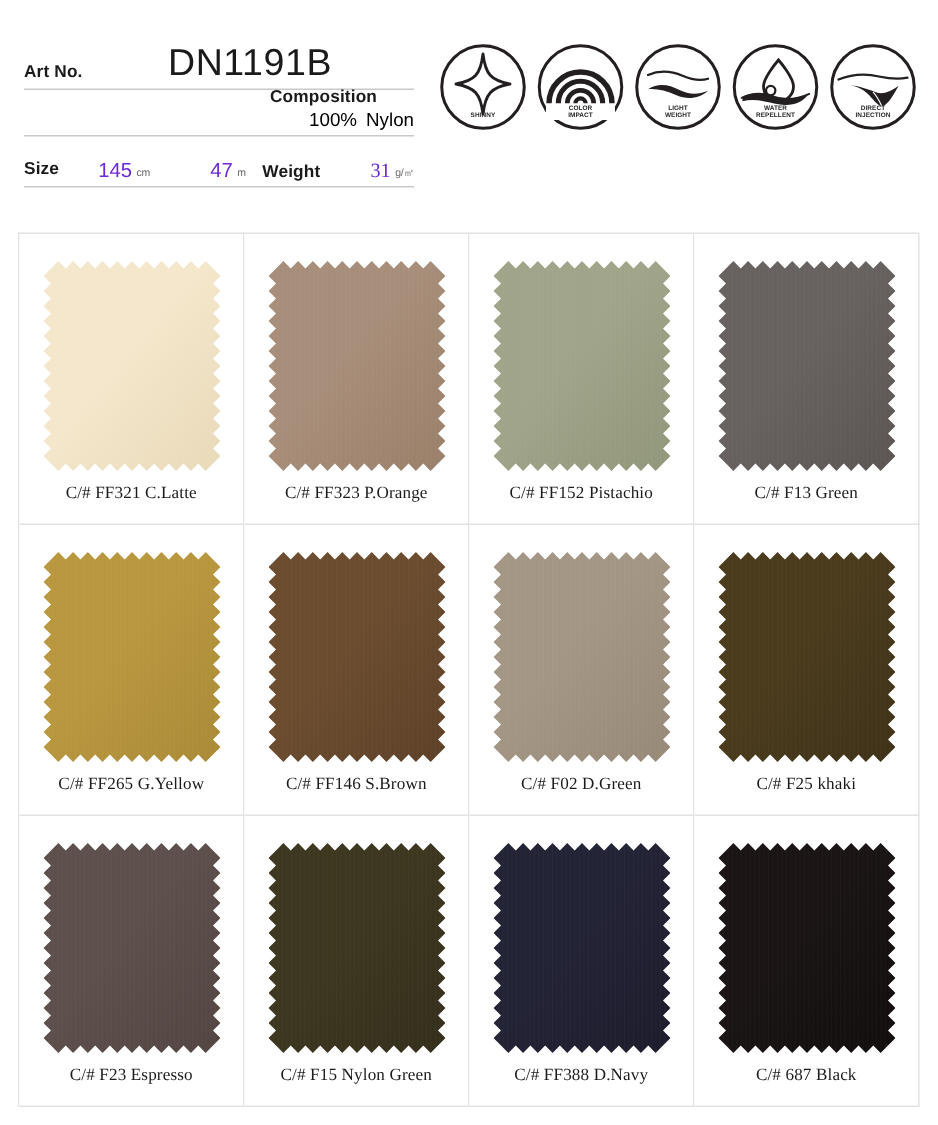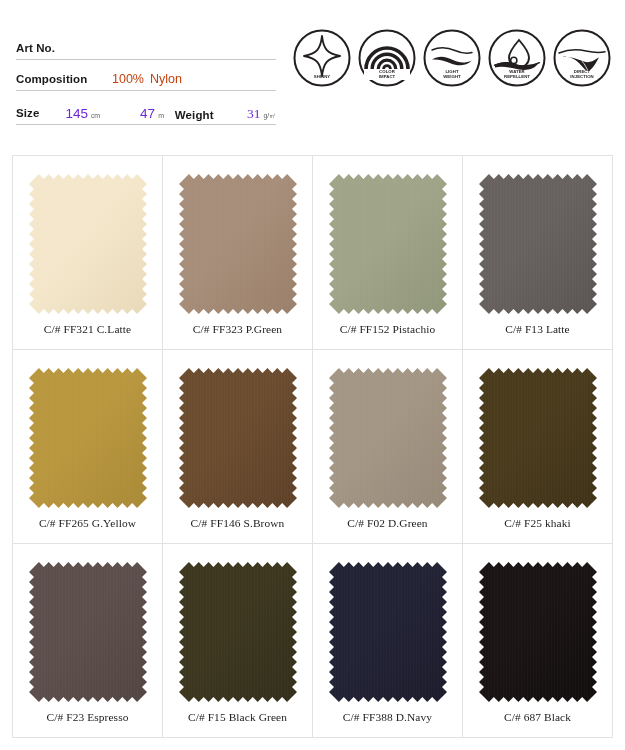--- a/index.html
+++ b/index.html
@@ -29,42 +29,42 @@
     width: 260px;
   }
   .spec-row {
     position: relative;
     display: flex;
     align-items: flex-end;
     border-bottom: 1px solid #c9c9c9;
     height: 33px;
     padding-bottom: 3px;
   }
-  .spec-row.r2 { height: 31px; }
+  .spec-row.r2 { height: 31px; flex-direction: column; }
   .spec-row.r3 { height: 34px; }
   .spec-label {
     font-size: 11.5px;
     font-weight: bold;
     color: #1a1a1a;
     letter-spacing: 0.1px;
     line-height: 1;
   }
   .artno-label { width: 96px; padding-bottom: 2px; }
   .artno-value {
     font-size: 25px;
     font-weight: 400;
     color: #1a1a1a;
     letter-spacing: 0.4px;
     line-height: 1;
     padding-bottom: 1px;
   }
   .comp-label { width: 96px; padding-bottom: 2px; }
   .comp-value {
     font-size: 12.5px;
-    color: #c2410c;
+    color: #000000;
     line-height: 1;
     padding-bottom: 2px;
   }
   .comp-value .pct { margin-right: 6px; }
 
   .size-label { padding-bottom: 2px; margin-right: 26px; }
   .num {
     font-size: 13.5px;
     color: #6d28d9;
     line-height: 1;
@@ -154,20 +154,21 @@
 <body>
 
 <div id="page">
 
   <div class="header">
 
     <div class="spec-table">
 
       <div class="spec-row r1">
         <span class="spec-label artno-label">Art No.</span>
+        <span class="artno-value">DN1191B</span>
       </div>
 
       <div class="spec-row r2">
         <span class="spec-label comp-label">Composition</span>
         <span class="comp-value">
           <span class="pct">100%</span><span>Nylon</span>
         </span>
       </div>
 
       <div class="spec-row r3">
@@ -284,21 +285,21 @@
                 <stop offset="100%" stop-color="#9a8069"></stop>
               </linearGradient>
               <pattern id="p1" width="3" height="3" patternUnits="userSpaceOnUse">
                 <path d="M0 0 V3" stroke="#ffffff" stroke-width="0.6" opacity="0.055"></path>
               </pattern>
             </defs>
             <path d="M 5 5 L 9.90909090909091 0 L 14.818181818181818 5 L 19.727272727272727 0 L 24.636363636363637 5 L 29.545454545454547 0 L 34.45454545454545 5 L 39.36363636363637 0 L 44.27272727272727 5 L 49.18181818181818 0 L 54.09090909090909 5 L 59 0 L 63.90909090909091 5 L 68.81818181818181 0 L 73.72727272727273 5 L 78.63636363636364 0 L 83.54545454545455 5 L 88.45454545454545 0 L 93.36363636363636 5 L 98.27272727272728 0 L 103.18181818181819 5 L 108.0909090909091 0 L 113 5 L 118 10 L 113 15 L 118 20 L 113 25 L 118 30 L 113 35 L 118 40 L 113 45 L 118 50 L 113 55 L 118 60 L 113 65 L 118 70 L 113 75 L 118 80 L 113 85 L 118 90 L 113 95 L 118 100 L 113 105 L 118 110 L 113 115 L 118 120 L 113 125 L 118 130 L 113 135 L 108.0909090909091 140 L 103.18181818181819 135 L 98.27272727272728 140 L 93.36363636363636 135 L 88.45454545454545 140 L 83.54545454545455 135 L 78.63636363636363 140 L 73.72727272727272 135 L 68.81818181818181 140 L 63.90909090909091 135 L 59 140 L 54.09090909090909 135 L 49.18181818181818 140 L 44.272727272727266 135 L 39.36363636363636 140 L 34.45454545454545 135 L 29.545454545454547 140 L 24.63636363636364 135 L 19.72727272727272 140 L 14.818181818181813 135 L 9.909090909090907 140 L 5 135 L 0 130 L 5 125 L 0 120 L 5 115 L 0 110 L 5 105 L 0 100 L 5 95 L 0 90 L 5 85 L 0 80 L 5 75 L 0 70 L 5 65 L 0 60 L 5 55 L 0 50 L 5 45 L 0 40 L 5 35 L 0 30 L 5 25 L 0 20 L 5 15 L 0 10 L 5 5 Z" fill="url(#g1)"></path>
             <path d="M 5 5 L 9.90909090909091 0 L 14.818181818181818 5 L 19.727272727272727 0 L 24.636363636363637 5 L 29.545454545454547 0 L 34.45454545454545 5 L 39.36363636363637 0 L 44.27272727272727 5 L 49.18181818181818 0 L 54.09090909090909 5 L 59 0 L 63.90909090909091 5 L 68.81818181818181 0 L 73.72727272727273 5 L 78.63636363636364 0 L 83.54545454545455 5 L 88.45454545454545 0 L 93.36363636363636 5 L 98.27272727272728 0 L 103.18181818181819 5 L 108.0909090909091 0 L 113 5 L 118 10 L 113 15 L 118 20 L 113 25 L 118 30 L 113 35 L 118 40 L 113 45 L 118 50 L 113 55 L 118 60 L 113 65 L 118 70 L 113 75 L 118 80 L 113 85 L 118 90 L 113 95 L 118 100 L 113 105 L 118 110 L 113 115 L 118 120 L 113 125 L 118 130 L 113 135 L 108.0909090909091 140 L 103.18181818181819 135 L 98.27272727272728 140 L 93.36363636363636 135 L 88.45454545454545 140 L 83.54545454545455 135 L 78.63636363636363 140 L 73.72727272727272 135 L 68.81818181818181 140 L 63.90909090909091 135 L 59 140 L 54.09090909090909 135 L 49.18181818181818 140 L 44.272727272727266 135 L 39.36363636363636 140 L 34.45454545454545 135 L 29.545454545454547 140 L 24.63636363636364 135 L 19.72727272727272 140 L 14.818181818181813 135 L 9.909090909090907 140 L 5 135 L 0 130 L 5 125 L 0 120 L 5 115 L 0 110 L 5 105 L 0 100 L 5 95 L 0 90 L 5 85 L 0 80 L 5 75 L 0 70 L 5 65 L 0 60 L 5 55 L 0 50 L 5 45 L 0 40 L 5 35 L 0 30 L 5 25 L 0 20 L 5 15 L 0 10 L 5 5 Z" fill="url(#p1)"></path>
           </svg>
         </div>
-        <div class="swatch-label">C/# FF323 P.Green</div>
+        <div class="swatch-label">C/# FF323 P.Orange</div>
       </div>
       <div class="cell">
         <div class="swatch-wrap">
           <svg class="swatch" viewBox="0 0 118 140" width="118" height="140">
             <defs>
               <linearGradient id="g2" x1="0" y1="0" x2="1" y2="1">
                 <stop offset="0%" stop-color="#a0a489"></stop>
                 <stop offset="45%" stop-color="#a0a489"></stop>
                 <stop offset="100%" stop-color="#91977a"></stop>
               </linearGradient>
@@ -322,21 +323,21 @@
                 <stop offset="100%" stop-color="#5b5654"></stop>
               </linearGradient>
               <pattern id="p3" width="3" height="3" patternUnits="userSpaceOnUse">
                 <path d="M0 0 V3" stroke="#ffffff" stroke-width="0.6" opacity="0.055"></path>
               </pattern>
             </defs>
             <path d="M 5 5 L 9.90909090909091 0 L 14.818181818181818 5 L 19.727272727272727 0 L 24.636363636363637 5 L 29.545454545454547 0 L 34.45454545454545 5 L 39.36363636363637 0 L 44.27272727272727 5 L 49.18181818181818 0 L 54.09090909090909 5 L 59 0 L 63.90909090909091 5 L 68.81818181818181 0 L 73.72727272727273 5 L 78.63636363636364 0 L 83.54545454545455 5 L 88.45454545454545 0 L 93.36363636363636 5 L 98.27272727272728 0 L 103.18181818181819 5 L 108.0909090909091 0 L 113 5 L 118 10 L 113 15 L 118 20 L 113 25 L 118 30 L 113 35 L 118 40 L 113 45 L 118 50 L 113 55 L 118 60 L 113 65 L 118 70 L 113 75 L 118 80 L 113 85 L 118 90 L 113 95 L 118 100 L 113 105 L 118 110 L 113 115 L 118 120 L 113 125 L 118 130 L 113 135 L 108.0909090909091 140 L 103.18181818181819 135 L 98.27272727272728 140 L 93.36363636363636 135 L 88.45454545454545 140 L 83.54545454545455 135 L 78.63636363636363 140 L 73.72727272727272 135 L 68.81818181818181 140 L 63.90909090909091 135 L 59 140 L 54.09090909090909 135 L 49.18181818181818 140 L 44.272727272727266 135 L 39.36363636363636 140 L 34.45454545454545 135 L 29.545454545454547 140 L 24.63636363636364 135 L 19.72727272727272 140 L 14.818181818181813 135 L 9.909090909090907 140 L 5 135 L 0 130 L 5 125 L 0 120 L 5 115 L 0 110 L 5 105 L 0 100 L 5 95 L 0 90 L 5 85 L 0 80 L 5 75 L 0 70 L 5 65 L 0 60 L 5 55 L 0 50 L 5 45 L 0 40 L 5 35 L 0 30 L 5 25 L 0 20 L 5 15 L 0 10 L 5 5 Z" fill="url(#g3)"></path>
             <path d="M 5 5 L 9.90909090909091 0 L 14.818181818181818 5 L 19.727272727272727 0 L 24.636363636363637 5 L 29.545454545454547 0 L 34.45454545454545 5 L 39.36363636363637 0 L 44.27272727272727 5 L 49.18181818181818 0 L 54.09090909090909 5 L 59 0 L 63.90909090909091 5 L 68.81818181818181 0 L 73.72727272727273 5 L 78.63636363636364 0 L 83.54545454545455 5 L 88.45454545454545 0 L 93.36363636363636 5 L 98.27272727272728 0 L 103.18181818181819 5 L 108.0909090909091 0 L 113 5 L 118 10 L 113 15 L 118 20 L 113 25 L 118 30 L 113 35 L 118 40 L 113 45 L 118 50 L 113 55 L 118 60 L 113 65 L 118 70 L 113 75 L 118 80 L 113 85 L 118 90 L 113 95 L 118 100 L 113 105 L 118 110 L 113 115 L 118 120 L 113 125 L 118 130 L 113 135 L 108.0909090909091 140 L 103.18181818181819 135 L 98.27272727272728 140 L 93.36363636363636 135 L 88.45454545454545 140 L 83.54545454545455 135 L 78.63636363636363 140 L 73.72727272727272 135 L 68.81818181818181 140 L 63.90909090909091 135 L 59 140 L 54.09090909090909 135 L 49.18181818181818 140 L 44.272727272727266 135 L 39.36363636363636 140 L 34.45454545454545 135 L 29.545454545454547 140 L 24.63636363636364 135 L 19.72727272727272 140 L 14.818181818181813 135 L 9.909090909090907 140 L 5 135 L 0 130 L 5 125 L 0 120 L 5 115 L 0 110 L 5 105 L 0 100 L 5 95 L 0 90 L 5 85 L 0 80 L 5 75 L 0 70 L 5 65 L 0 60 L 5 55 L 0 50 L 5 45 L 0 40 L 5 35 L 0 30 L 5 25 L 0 20 L 5 15 L 0 10 L 5 5 Z" fill="url(#p3)"></path>
           </svg>
         </div>
-        <div class="swatch-label">C/# F13 Latte</div>
+        <div class="swatch-label">C/# F13 Green</div>
       </div>
       <div class="cell">
         <div class="swatch-wrap">
           <svg class="swatch" viewBox="0 0 118 140" width="118" height="140">
             <defs>
               <linearGradient id="g4" x1="0" y1="0" x2="1" y2="1">
                 <stop offset="0%" stop-color="#b9973f"></stop>
                 <stop offset="45%" stop-color="#b9973f"></stop>
                 <stop offset="100%" stop-color="#a98a36"></stop>
               </linearGradient>
@@ -436,21 +437,21 @@
                 <stop offset="100%" stop-color="#342f1b"></stop>
               </linearGradient>
               <pattern id="p9" width="3" height="3" patternUnits="userSpaceOnUse">
                 <path d="M0 0 V3" stroke="#ffffff" stroke-width="0.6" opacity="0.055"></path>
               </pattern>
             </defs>
             <path d="M 5 5 L 9.90909090909091 0 L 14.818181818181818 5 L 19.727272727272727 0 L 24.636363636363637 5 L 29.545454545454547 0 L 34.45454545454545 5 L 39.36363636363637 0 L 44.27272727272727 5 L 49.18181818181818 0 L 54.09090909090909 5 L 59 0 L 63.90909090909091 5 L 68.81818181818181 0 L 73.72727272727273 5 L 78.63636363636364 0 L 83.54545454545455 5 L 88.45454545454545 0 L 93.36363636363636 5 L 98.27272727272728 0 L 103.18181818181819 5 L 108.0909090909091 0 L 113 5 L 118 10 L 113 15 L 118 20 L 113 25 L 118 30 L 113 35 L 118 40 L 113 45 L 118 50 L 113 55 L 118 60 L 113 65 L 118 70 L 113 75 L 118 80 L 113 85 L 118 90 L 113 95 L 118 100 L 113 105 L 118 110 L 113 115 L 118 120 L 113 125 L 118 130 L 113 135 L 108.0909090909091 140 L 103.18181818181819 135 L 98.27272727272728 140 L 93.36363636363636 135 L 88.45454545454545 140 L 83.54545454545455 135 L 78.63636363636363 140 L 73.72727272727272 135 L 68.81818181818181 140 L 63.90909090909091 135 L 59 140 L 54.09090909090909 135 L 49.18181818181818 140 L 44.272727272727266 135 L 39.36363636363636 140 L 34.45454545454545 135 L 29.545454545454547 140 L 24.63636363636364 135 L 19.72727272727272 140 L 14.818181818181813 135 L 9.909090909090907 140 L 5 135 L 0 130 L 5 125 L 0 120 L 5 115 L 0 110 L 5 105 L 0 100 L 5 95 L 0 90 L 5 85 L 0 80 L 5 75 L 0 70 L 5 65 L 0 60 L 5 55 L 0 50 L 5 45 L 0 40 L 5 35 L 0 30 L 5 25 L 0 20 L 5 15 L 0 10 L 5 5 Z" fill="url(#g9)"></path>
             <path d="M 5 5 L 9.90909090909091 0 L 14.818181818181818 5 L 19.727272727272727 0 L 24.636363636363637 5 L 29.545454545454547 0 L 34.45454545454545 5 L 39.36363636363637 0 L 44.27272727272727 5 L 49.18181818181818 0 L 54.09090909090909 5 L 59 0 L 63.90909090909091 5 L 68.81818181818181 0 L 73.72727272727273 5 L 78.63636363636364 0 L 83.54545454545455 5 L 88.45454545454545 0 L 93.36363636363636 5 L 98.27272727272728 0 L 103.18181818181819 5 L 108.0909090909091 0 L 113 5 L 118 10 L 113 15 L 118 20 L 113 25 L 118 30 L 113 35 L 118 40 L 113 45 L 118 50 L 113 55 L 118 60 L 113 65 L 118 70 L 113 75 L 118 80 L 113 85 L 118 90 L 113 95 L 118 100 L 113 105 L 118 110 L 113 115 L 118 120 L 113 125 L 118 130 L 113 135 L 108.0909090909091 140 L 103.18181818181819 135 L 98.27272727272728 140 L 93.36363636363636 135 L 88.45454545454545 140 L 83.54545454545455 135 L 78.63636363636363 140 L 73.72727272727272 135 L 68.81818181818181 140 L 63.90909090909091 135 L 59 140 L 54.09090909090909 135 L 49.18181818181818 140 L 44.272727272727266 135 L 39.36363636363636 140 L 34.45454545454545 135 L 29.545454545454547 140 L 24.63636363636364 135 L 19.72727272727272 140 L 14.818181818181813 135 L 9.909090909090907 140 L 5 135 L 0 130 L 5 125 L 0 120 L 5 115 L 0 110 L 5 105 L 0 100 L 5 95 L 0 90 L 5 85 L 0 80 L 5 75 L 0 70 L 5 65 L 0 60 L 5 55 L 0 50 L 5 45 L 0 40 L 5 35 L 0 30 L 5 25 L 0 20 L 5 15 L 0 10 L 5 5 Z" fill="url(#p9)"></path>
           </svg>
         </div>
-        <div class="swatch-label">C/# F15 Black Green</div>
+        <div class="swatch-label">C/# F15 Nylon Green</div>
       </div>
       <div class="cell">
         <div class="swatch-wrap">
           <svg class="swatch" viewBox="0 0 118 140" width="118" height="140">
             <defs>
               <linearGradient id="g10" x1="0" y1="0" x2="1" y2="1">
                 <stop offset="0%" stop-color="#232336"></stop>
                 <stop offset="45%" stop-color="#232336"></stop>
                 <stop offset="100%" stop-color="#1c1c2c"></stop>
               </linearGradient>

